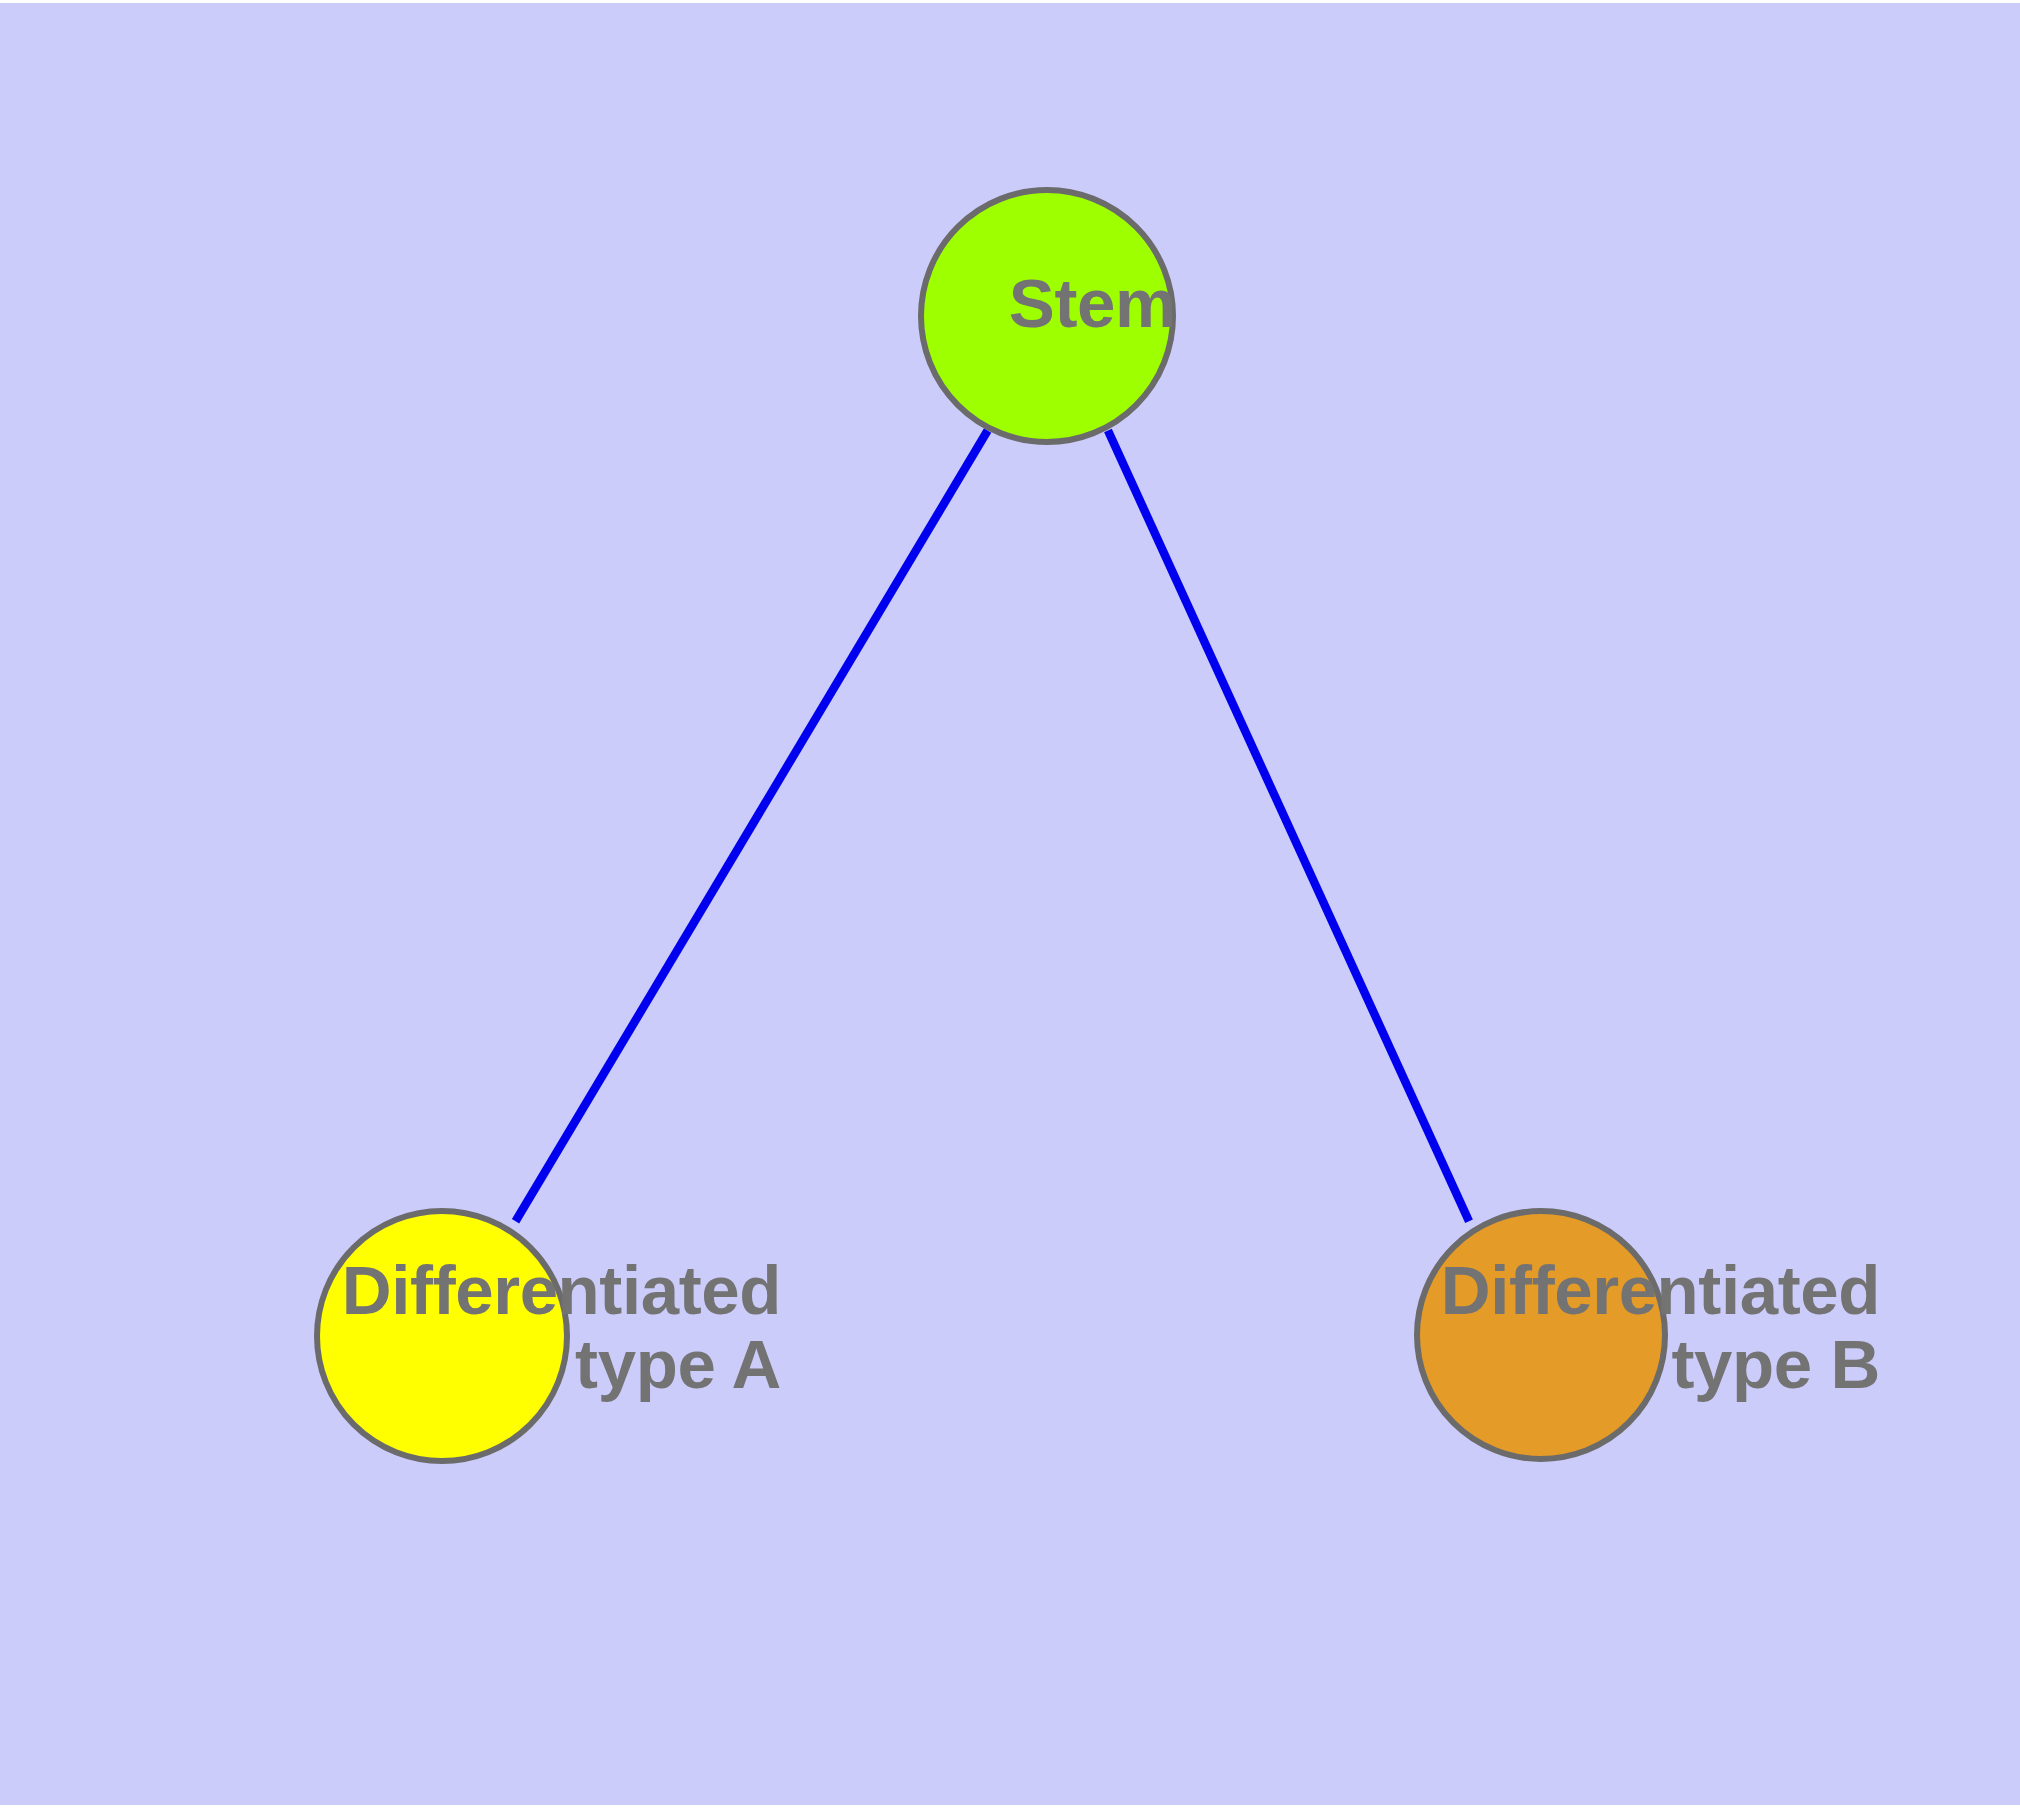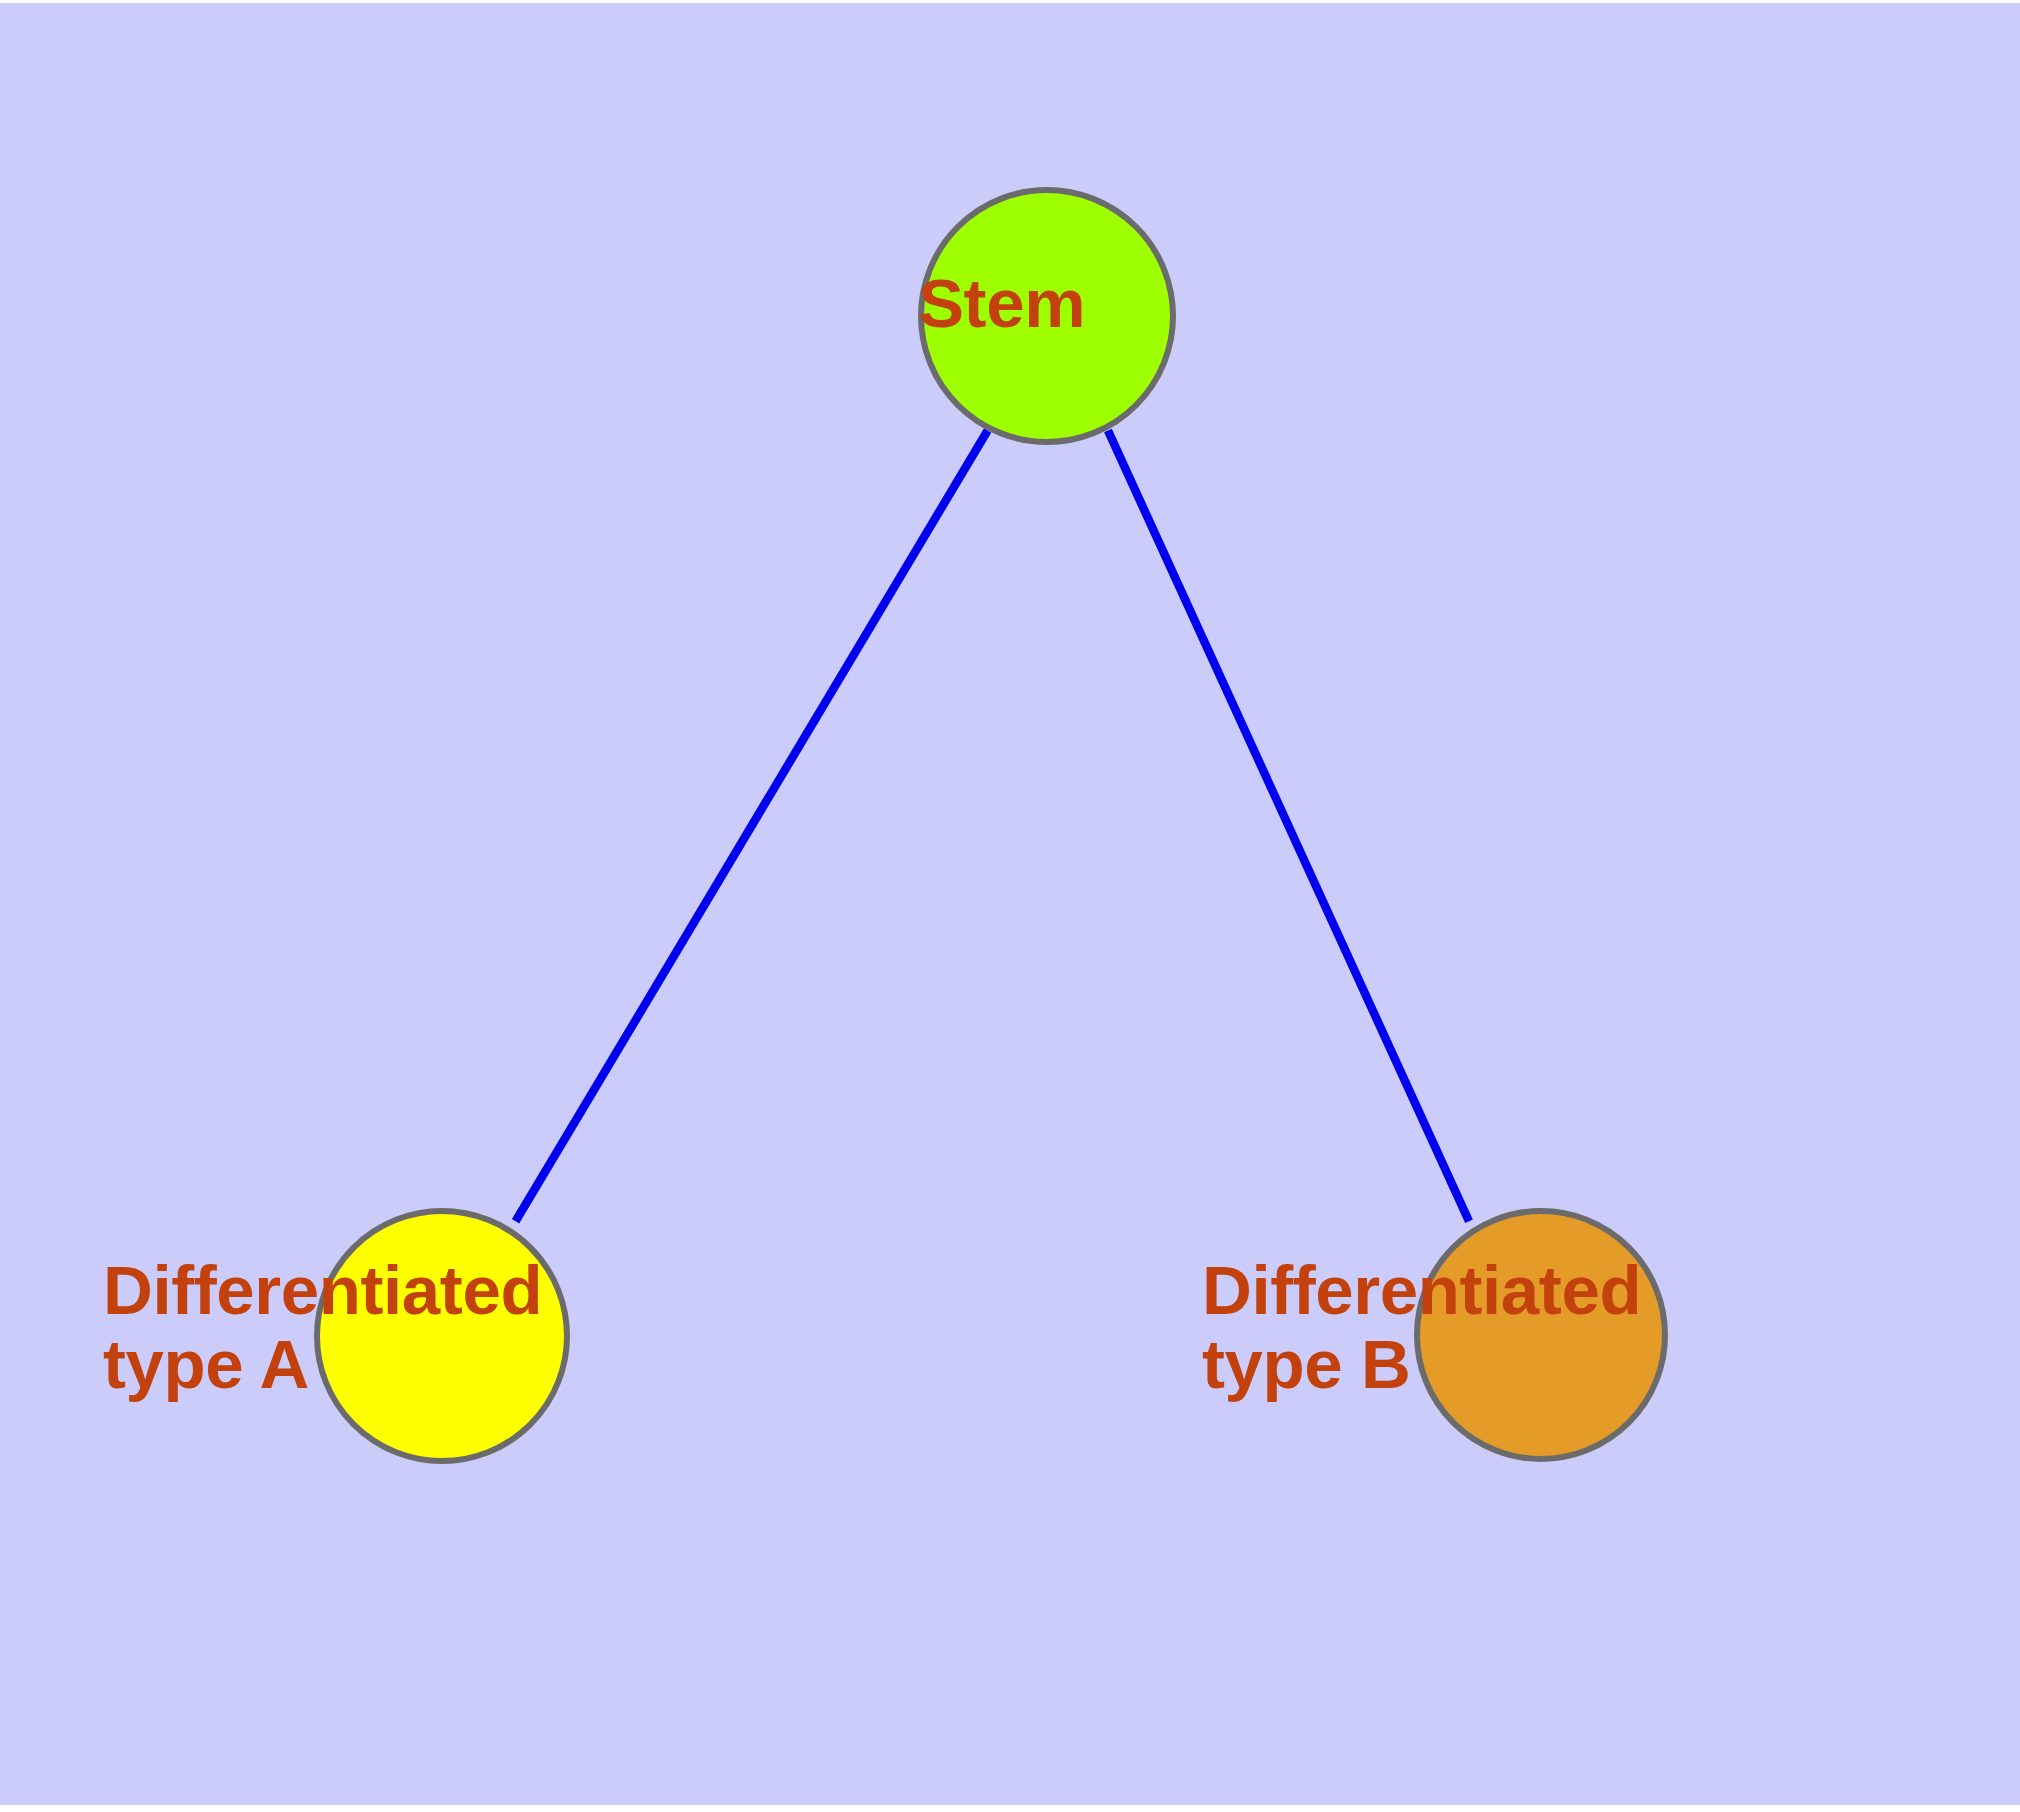--- a/index.html
+++ b/index.html
@@ -36,22 +36,22 @@
     height: 1812px;
     pointer-events: none;
   }
   .node {
     position: absolute;
     border-radius: 50%;
     box-sizing: border-box;
   }
   .node-label {
     position: absolute;
-    text-align: left;
-    color: #c2410c;
+    text-align: right;
+    color: #737373;
     font-weight: bold;
     line-height: 1.07;
     white-space: pre;
     letter-spacing: -0.4px;
     user-select: none;
   }
   
   #node-stem {
     left: 918px;
     top: 187px;

